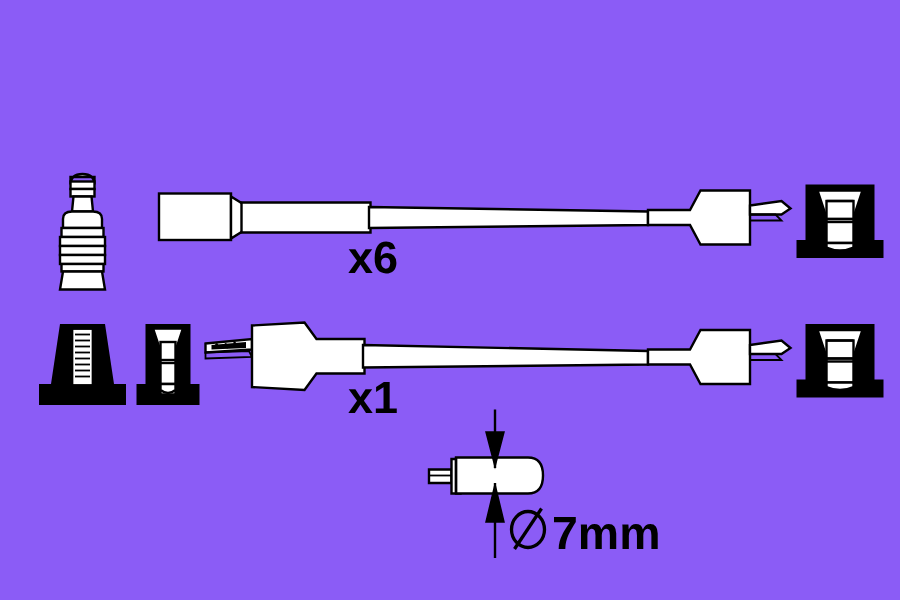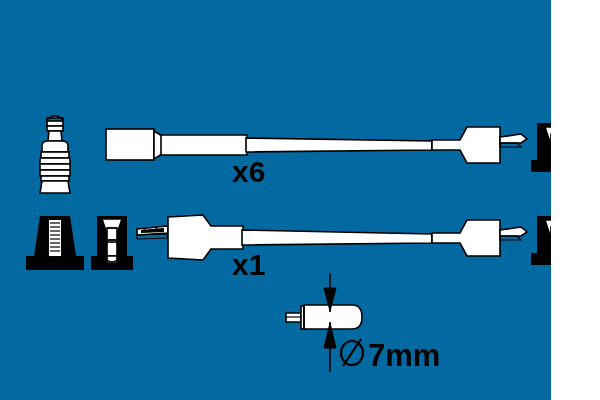--- a/index.html
+++ b/index.html
@@ -6,23 +6,23 @@
   html, body {
     margin: 0;
     padding: 0;
     background: #ffffff;
   }
   body {
     font-family: "Liberation Sans", sans-serif;
   }
   #diagram-root {
     position: relative;
-    width: 551px;
+    width: 600px;
     height: 400px;
-    background: #0369a1;
+    background: #8b5cf6;
     overflow: hidden;
   }
   #diagram-svg {
     display: block;
     width: 600px;
     height: 400px;
   }
   .ln {
     fill: none;
     stroke: #000000;

